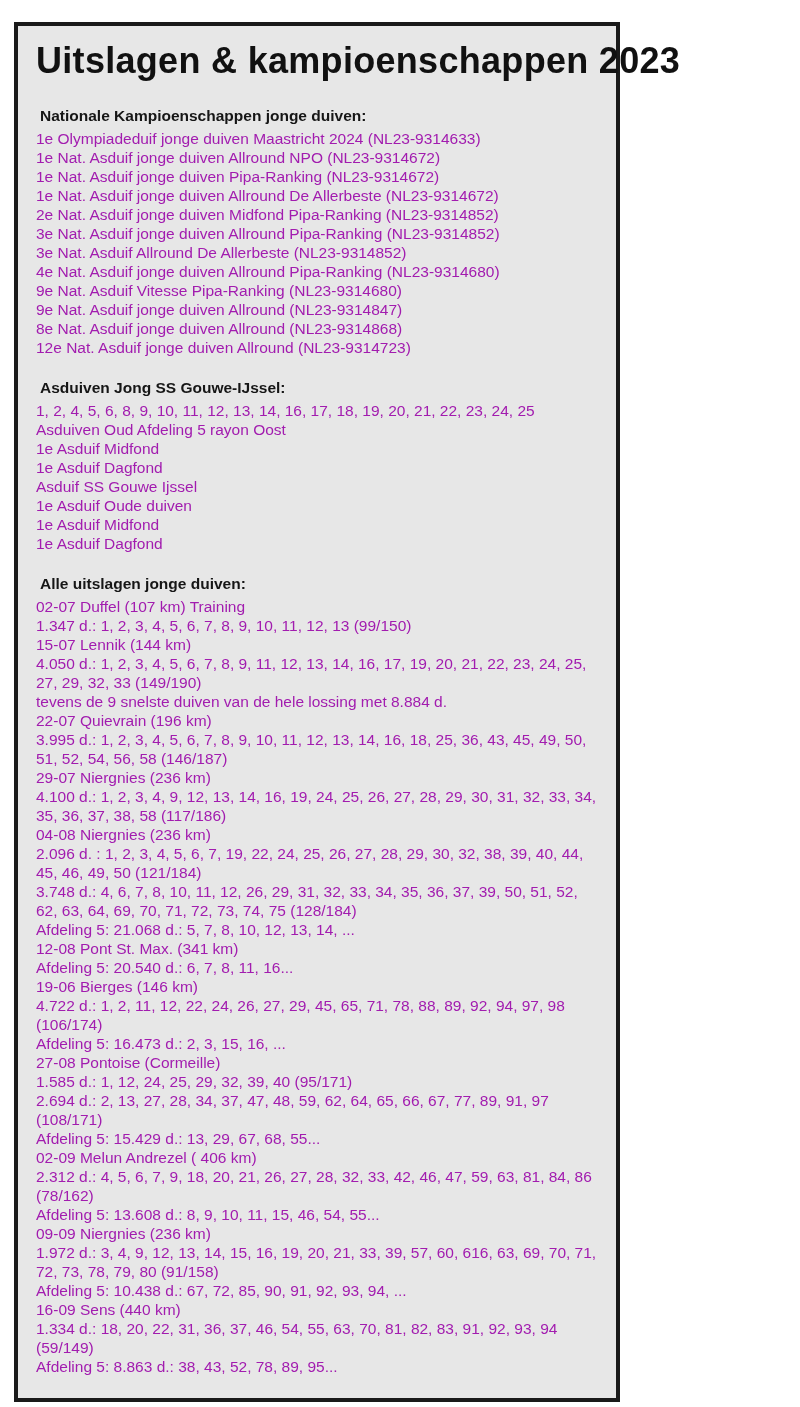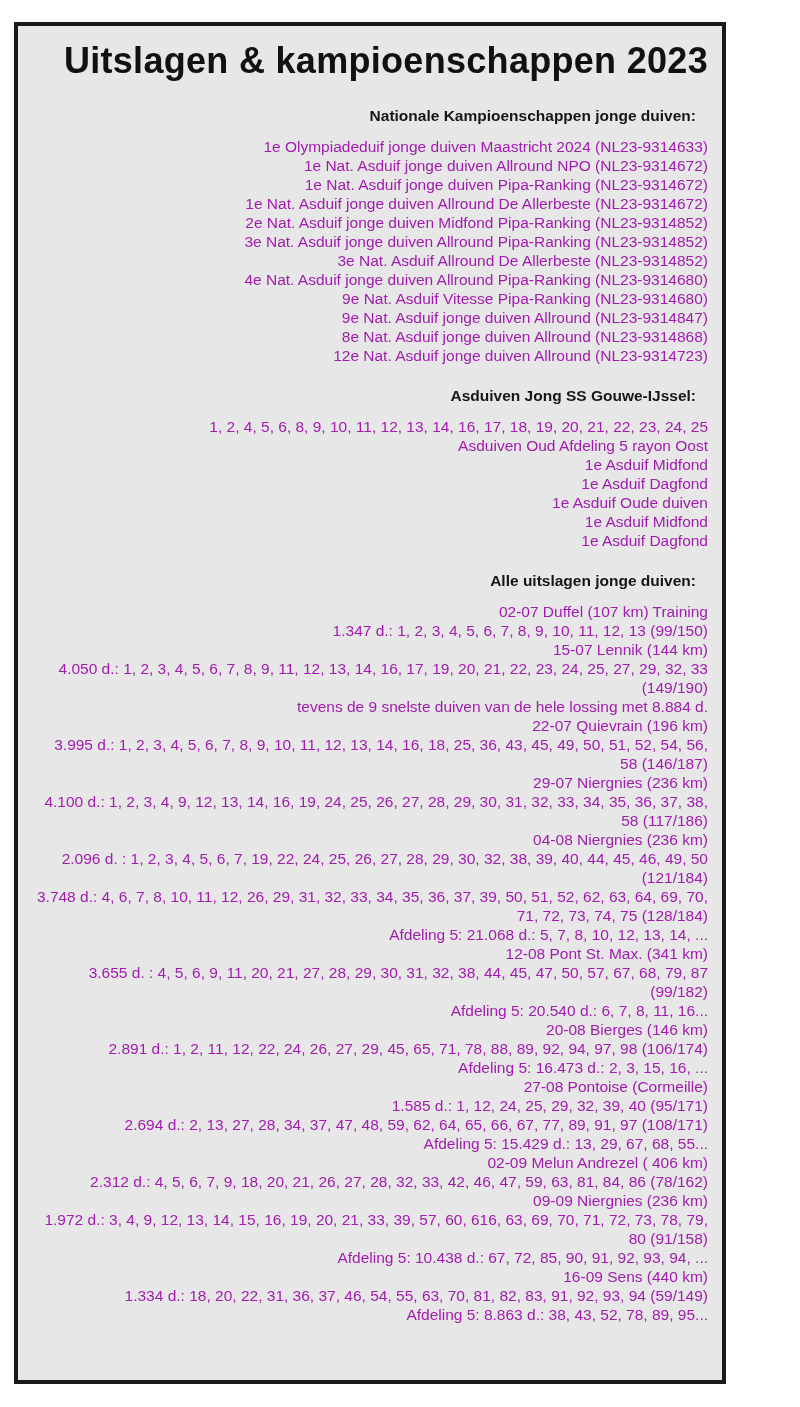--- a/index.html
+++ b/index.html
@@ -10,44 +10,43 @@
   }
   body {
     width: 800px;
     height: 1407px;
     position: relative;
   }
   .sheet {
     position: absolute;
     left: 14px;
     top: 22px;
-    width: 712px;
+    width: 606px;
     min-height: 1362px;
     box-sizing: border-box;
     border: 4px solid #1a1a1a;
     background: #e7e7e7;
     padding: 10px 14px 22px 18px;
     color: #1b1b1b;
-    text-align: right;
   }
   h1.page-title {
     font-size: 36px;
     font-weight: 700;
     letter-spacing: 0.3px;
     margin: 4px 0 24px 0;
     color: #111111;
     white-space: nowrap;
   }
   section { margin: 0 0 21px 0; }
   section:last-child { margin-bottom: 0; }
   h2.section-heading {
     font-size: 15.5px;
     line-height: 19px;
     font-weight: 700;
-    margin: 12px;
+    margin: 4px;
     color: #161616;
   }
   .lines p.line {
     font-size: 15.5px;
     line-height: 19px;
     margin: 0;
     max-width: 733px;
     color: #a21caf;
   }
 </style>
@@ -75,20 +74,21 @@
       </div>
   </section>
 
   <section>
     <h2 class="section-heading">Asduiven Jong SS Gouwe-IJssel:</h2>
     <div class="lines">
         <p class="line">1, 2, 4, 5, 6, 8, 9, 10, 11, 12, 13, 14, 16, 17, 18, 19, 20, 21, 22, 23, 24, 25</p>
         <p class="line">Asduiven Oud Afdeling 5 rayon Oost</p>
         <p class="line">1e Asduif Midfond</p>
         <p class="line">1e Asduif Dagfond</p>
+        <p class="line">Asduif SS Gouwe Ijssel</p>
         <p class="line">1e Asduif Oude duiven</p>
         <p class="line">1e Asduif Midfond</p>
         <p class="line">1e Asduif Dagfond</p>
       </div>
   </section>
 
   <section>
     <h2 class="section-heading">Alle uitslagen jonge duiven:</h2>
     <div class="lines">
         <p class="line">02-07 Duffel (107 km) Training</p>
@@ -98,31 +98,31 @@
         <p class="line">tevens de 9 snelste duiven van de hele lossing met 8.884 d.</p>
         <p class="line">22-07 Quievrain (196 km)</p>
         <p class="line">3.995 d.: 1, 2, 3, 4, 5, 6, 7, 8, 9, 10, 11, 12, 13, 14, 16, 18, 25, 36, 43, 45, 49, 50, 51, 52, 54, 56, 58 (146/187)</p>
         <p class="line">29-07 Niergnies (236 km)</p>
         <p class="line">4.100 d.: 1, 2, 3, 4, 9, 12, 13, 14, 16, 19, 24, 25, 26, 27, 28, 29, 30, 31, 32, 33, 34, 35, 36, 37, 38, 58 (117/186)</p>
         <p class="line">04-08 Niergnies (236 km)</p>
         <p class="line">2.096 d. : 1, 2, 3, 4, 5, 6, 7, 19, 22, 24, 25, 26, 27, 28, 29, 30, 32, 38, 39, 40, 44, 45, 46, 49, 50 (121/184)</p>
         <p class="line">3.748 d.: 4, 6, 7, 8, 10, 11, 12, 26, 29, 31, 32, 33, 34, 35, 36, 37, 39, 50, 51, 52, 62, 63, 64, 69, 70, 71, 72, 73, 74, 75 (128/184)</p>
         <p class="line">Afdeling 5: 21.068 d.: 5, 7, 8, 10, 12, 13, 14, ...</p>
         <p class="line">12-08 Pont St. Max. (341 km)</p>
-        <p class="line">3.655 d. : 4, 5, 6, 9, 11, 20, 21, 27, 28, 29, 30, 31, 32, 38, 44, 45, 47, 50, 57, 67, 68, 79, 87 (99/182)</p>
         <p class="line">Afdeling 5: 20.540 d.: 6, 7, 8, 11, 16...</p>
-        <p class="line">20-08 Bierges (146 km)</p>
-        <p class="line">2.891 d.: 1, 2, 11, 12, 22, 24, 26, 27, 29, 45, 65, 71, 78, 88, 89, 92, 94, 97, 98 (106/174)</p>
+        <p class="line">19-06 Bierges (146 km)</p>
+        <p class="line">4.722 d.: 1, 2, 11, 12, 22, 24, 26, 27, 29, 45, 65, 71, 78, 88, 89, 92, 94, 97, 98 (106/174)</p>
         <p class="line">Afdeling 5: 16.473 d.: 2, 3, 15, 16, ...</p>
         <p class="line">27-08 Pontoise (Cormeille)</p>
         <p class="line">1.585 d.: 1, 12, 24, 25, 29, 32, 39, 40 (95/171)</p>
         <p class="line">2.694 d.: 2, 13, 27, 28, 34, 37, 47, 48, 59, 62, 64, 65, 66, 67, 77, 89, 91, 97 (108/171)</p>
         <p class="line">Afdeling 5: 15.429 d.: 13, 29, 67, 68, 55...</p>
         <p class="line">02-09 Melun Andrezel ( 406 km)</p>
         <p class="line">2.312 d.: 4, 5, 6, 7, 9, 18, 20, 21, 26, 27, 28, 32, 33, 42, 46, 47, 59, 63, 81, 84, 86 (78/162)</p>
+        <p class="line">Afdeling 5: 13.608 d.: 8, 9, 10, 11, 15, 46, 54, 55...</p>
         <p class="line">09-09 Niergnies (236 km)</p>
         <p class="line">1.972 d.: 3, 4, 9, 12, 13, 14, 15, 16, 19, 20, 21, 33, 39, 57, 60, 616, 63, 69, 70, 71, 72, 73, 78, 79, 80 (91/158)</p>
         <p class="line">Afdeling 5: 10.438 d.: 67, 72, 85, 90, 91, 92, 93, 94, ...</p>
         <p class="line">16-09 Sens (440 km)</p>
         <p class="line">1.334 d.: 18, 20, 22, 31, 36, 37, 46, 54, 55, 63, 70, 81, 82, 83, 91, 92, 93, 94 (59/149)</p>
         <p class="line">Afdeling 5: 8.863 d.: 38, 43, 52, 78, 89, 95...</p>
       </div>
   </section>
 </div>
 

